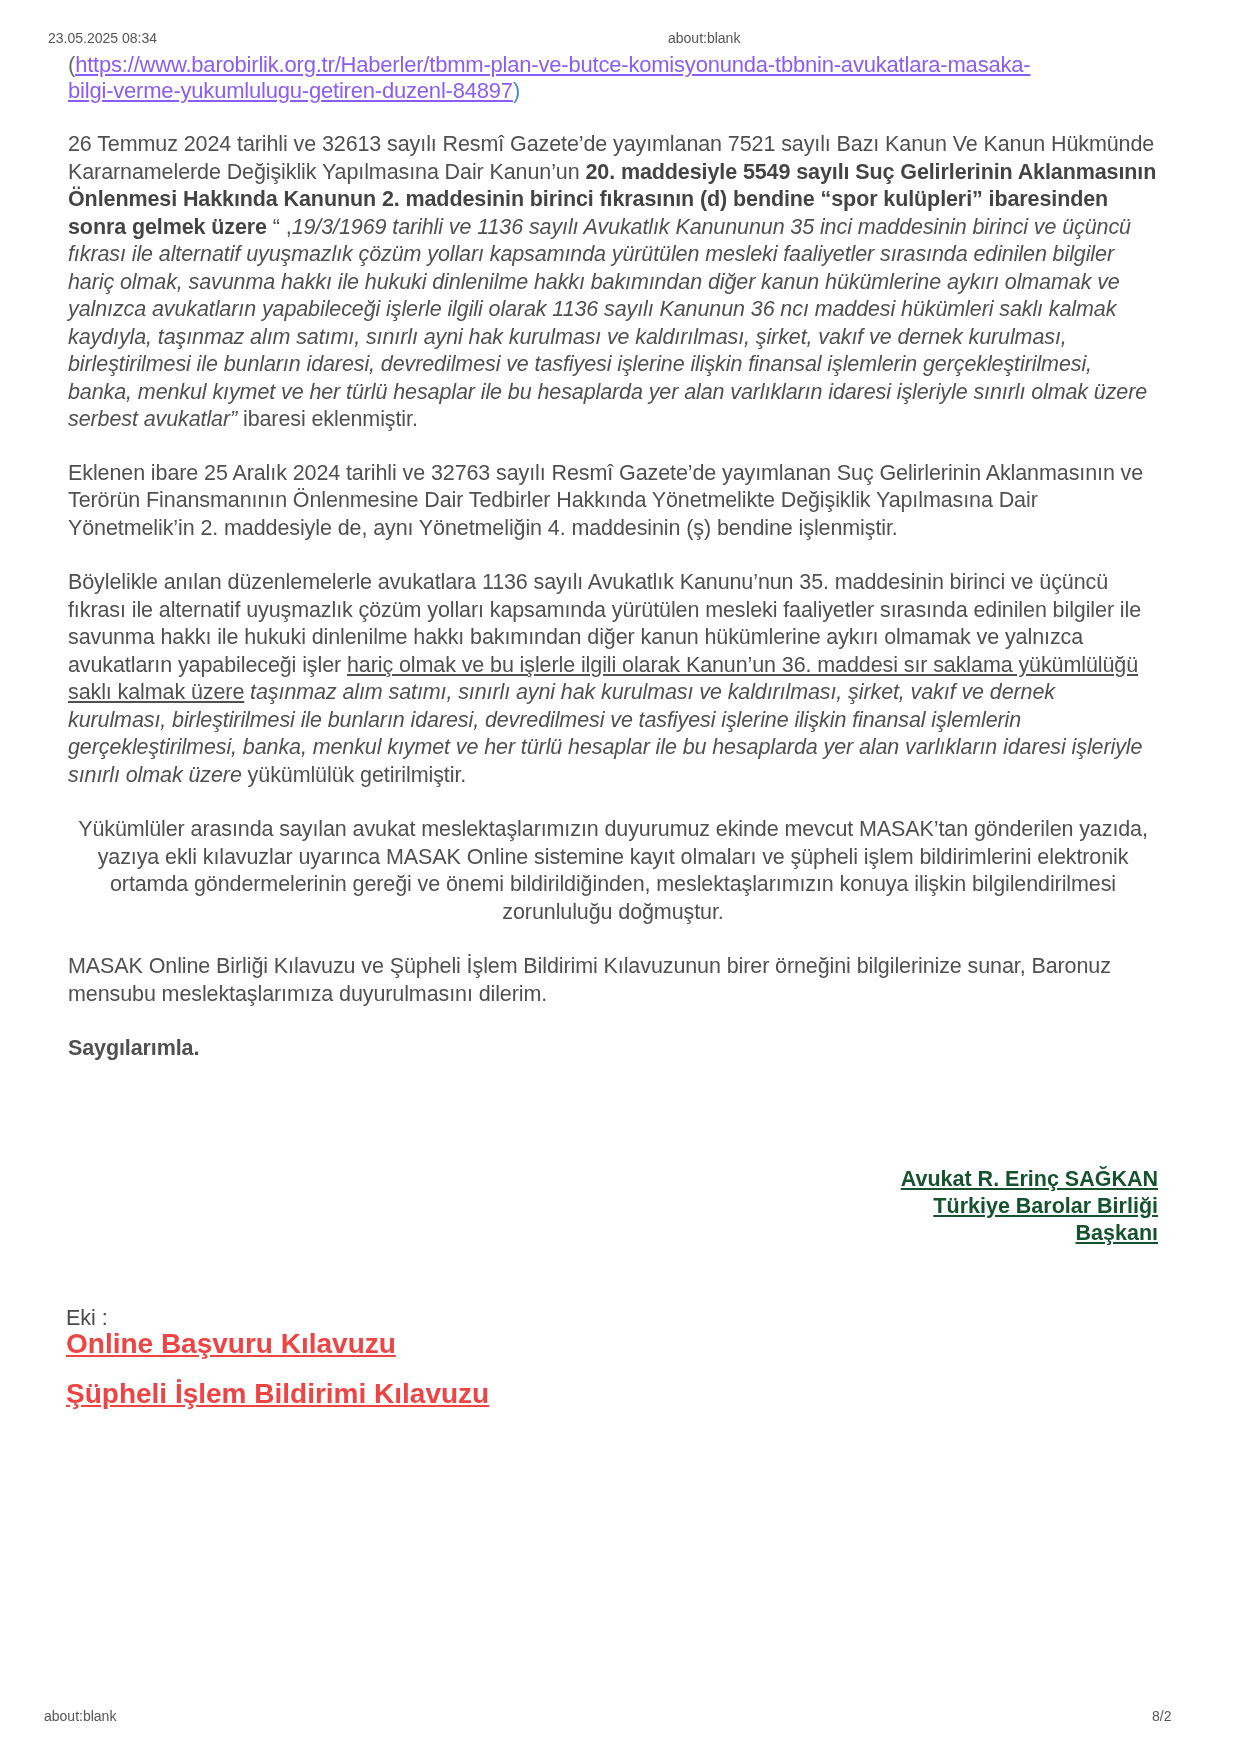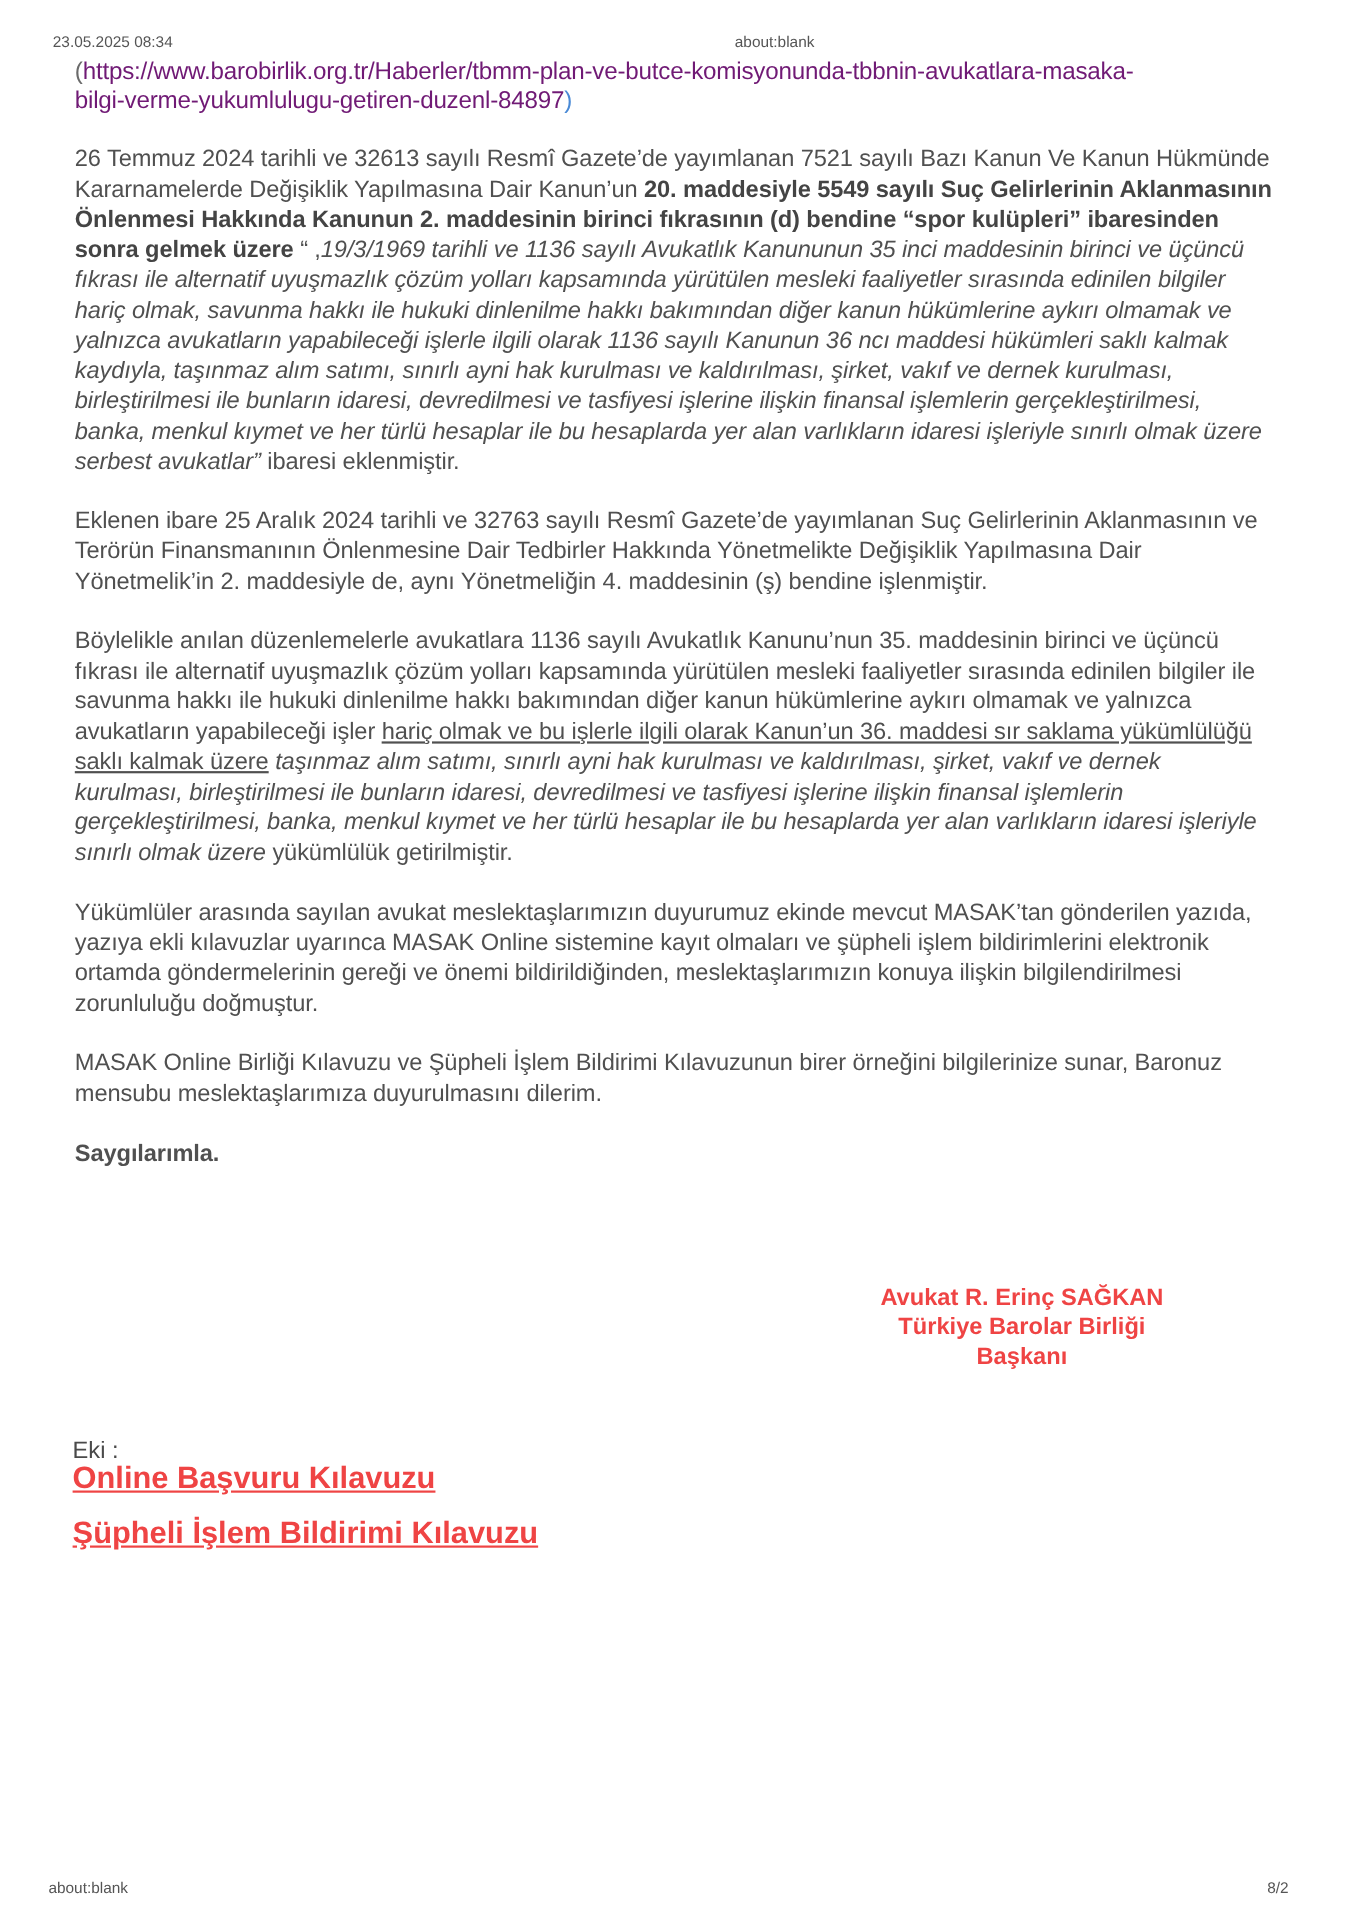--- a/index.html
+++ b/index.html
@@ -16,40 +16,40 @@
     .ph-left { position: absolute; left: 48px; }
     .ph-center { position: absolute; left: 668px; }
     .pf-left { position: absolute; left: 44px; }
     .pf-right { position: absolute; left: 1152px; }
 
     .page { position: absolute; left: 68px; top: 52px; width: 1090px; }
     .url-line {
       font-size: 22px; line-height: 26px; color: #4a8ad6;
       letter-spacing: -0.2px;
     }
-    .url-line a { color: #701a75; }
+    .url-line a { color: #8b5cf6; text-decoration: underline; }
     .paren { color: #6a6a6a; }
 
     .para {
       font-size: 21.5px; line-height: 27.5px; margin: 0; color: #505050;
       letter-spacing: -0.1px;
     }
     .p1 { margin-top: 27px; }
     .p2 { margin-top: 26px; }
     .p3 { margin-top: 27px; }
-    .p4 { margin-top: 27px; }
+    .p4 { margin-top: 27px; text-align: center; }
     .p5 { margin-top: 27px; }
     .p6 { margin-top: 27px; font-weight: bold; }
     b { font-weight: bold; color: #444; }
     i { font-style: italic; }
     u { text-decoration: underline; }
 
     .signature {
       position: absolute; left: 700px; top: 1166px; width: 458px;
-      text-align: center; font-weight: bold; font-size: 21.5px; line-height: 27px; color: #ef4444;
+      text-align: right; font-weight: bold; font-size: 21.5px; line-height: 27px; color: #14532d; text-decoration: underline;
     }
     .attachments { position: absolute; left: 66px; top: 1305px; }
     .eki-label { font-weight: normal; font-size: 21.5px; color: #4a4a4a; line-height: 26px; }
     .attach-link {
       display: block; font-weight: bold; font-size: 28px; color: #ef4444;
       text-decoration: underline; line-height: 26px;
     }
     .attach-link.second { margin-top: 24px; }
   </style>
 </head>

